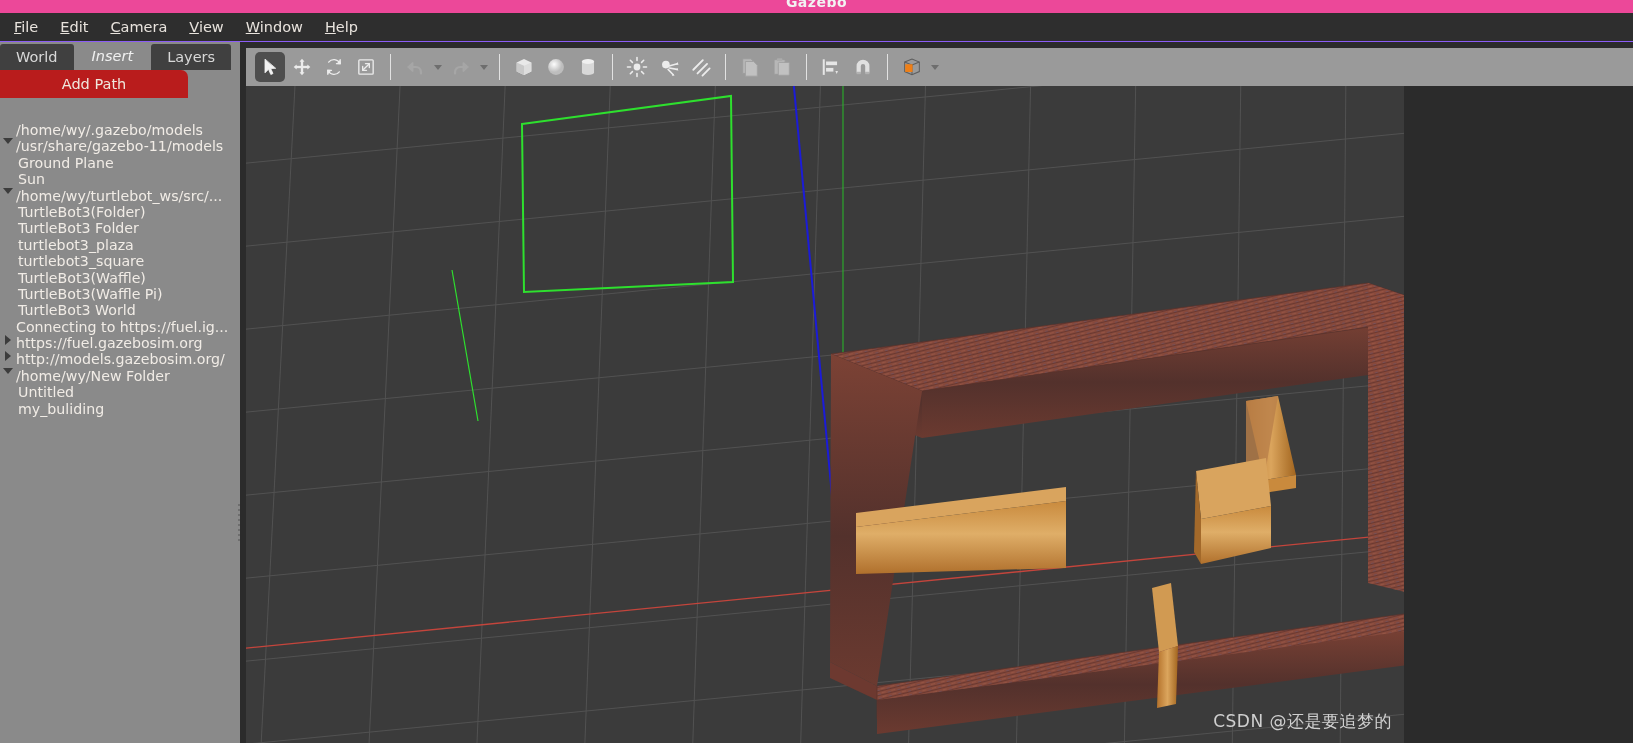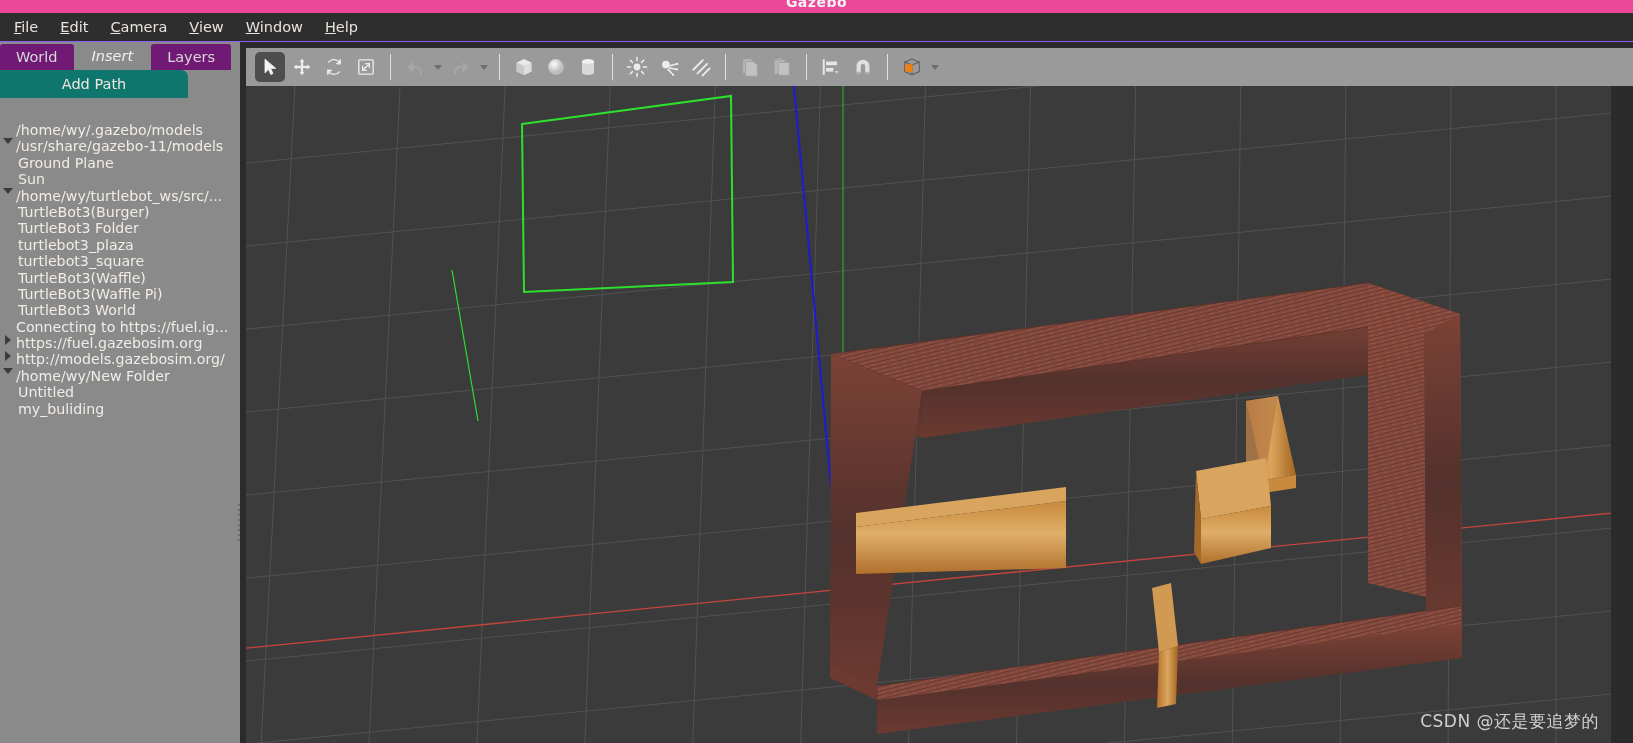--- a/index.html
+++ b/index.html
@@ -38,29 +38,29 @@
   .leftpanel {
     position: absolute; left: 0; top: 42px; width: 234px; height: 701px;
     background: #8a8a8a;
   }
   .tabbar {
     position: absolute; left: 0; top: 0; width: 234px; height: 28px;
     display: flex; align-items: flex-end;
   }
   .tab {
     height: 26px; padding: 0 16px; display: flex; align-items: center;
-    font-size: 14.5px; color: #d8d8d8; background: #701a75;
+    font-size: 14.5px; color: #d8d8d8; background: #404040;
     border-top-left-radius: 3px; border-top-right-radius: 3px;
     margin-right: 2px; cursor: default;
   }
   .tab.active { background: #8a8a8a; color: #f0f0f0; height: 28px; font-style: italic; }
 
   .addpath {
     position: absolute; left: 0; top: 28px; width: 188px; height: 28px;
-    background: #0f766e; color: #efe7dd; font-size: 14.5px;
+    background: #b91c1c; color: #efe7dd; font-size: 14.5px;
     display: flex; align-items: center; justify-content: center;
     border-top-right-radius: 7px; cursor: default;
   }
 
   .treebox {
     position: absolute; left: 0; top: 62px; width: 234px; bottom: 0;
     overflow: hidden; padding-top: 18px;
   }
   .tree-row {
     display: flex; align-items: flex-start; height: 16.4px;
@@ -111,21 +111,21 @@
     justify-content: center; cursor: default;
   }
   .caret-dn {
     width: 0; height: 0; border-left: 4px solid transparent;
     border-right: 4px solid transparent; border-top: 5px solid #6e6e6e;
   }
   .ico { display: block; }
 
   
   .viewport {
-    position: absolute; left: 246px; top: 86px; width: 1365px; height: 657px;
+    position: absolute; left: 246px; top: 86px; width: 1158px; height: 657px;
     background: #3b3b3b; overflow: hidden;
   }
   .viewport svg { display: block; }
   .watermark {
     position: absolute; right: 12px; bottom: 10px;
     color: #cfcfcf; font-size: 17px; letter-spacing: .5px;
     pointer-events: none; white-space: nowrap;
   }
 </style>
 </head>
@@ -170,21 +170,21 @@
         <div class="tree-row lv1">
           <span>Sun</span>
         </div>
         <div class="tree-row lv0">
           <span class="arrow-slot">
             <span class="arr-down"></span>
           </span>
           <span>/home/wy/turtlebot_ws/src/...</span>
         </div>
         <div class="tree-row lv1">
-          <span>TurtleBot3(Burger)</span>
+          <span>TurtleBot3(Folder)</span>
         </div>
         <div class="tree-row lv1">
           <span>TurtleBot3 Folder</span>
         </div>
         <div class="tree-row lv1">
           <span>turtlebot3_plaza</span>
         </div>
         <div class="tree-row lv1">
           <span>turtlebot3_square</span>
         </div>

